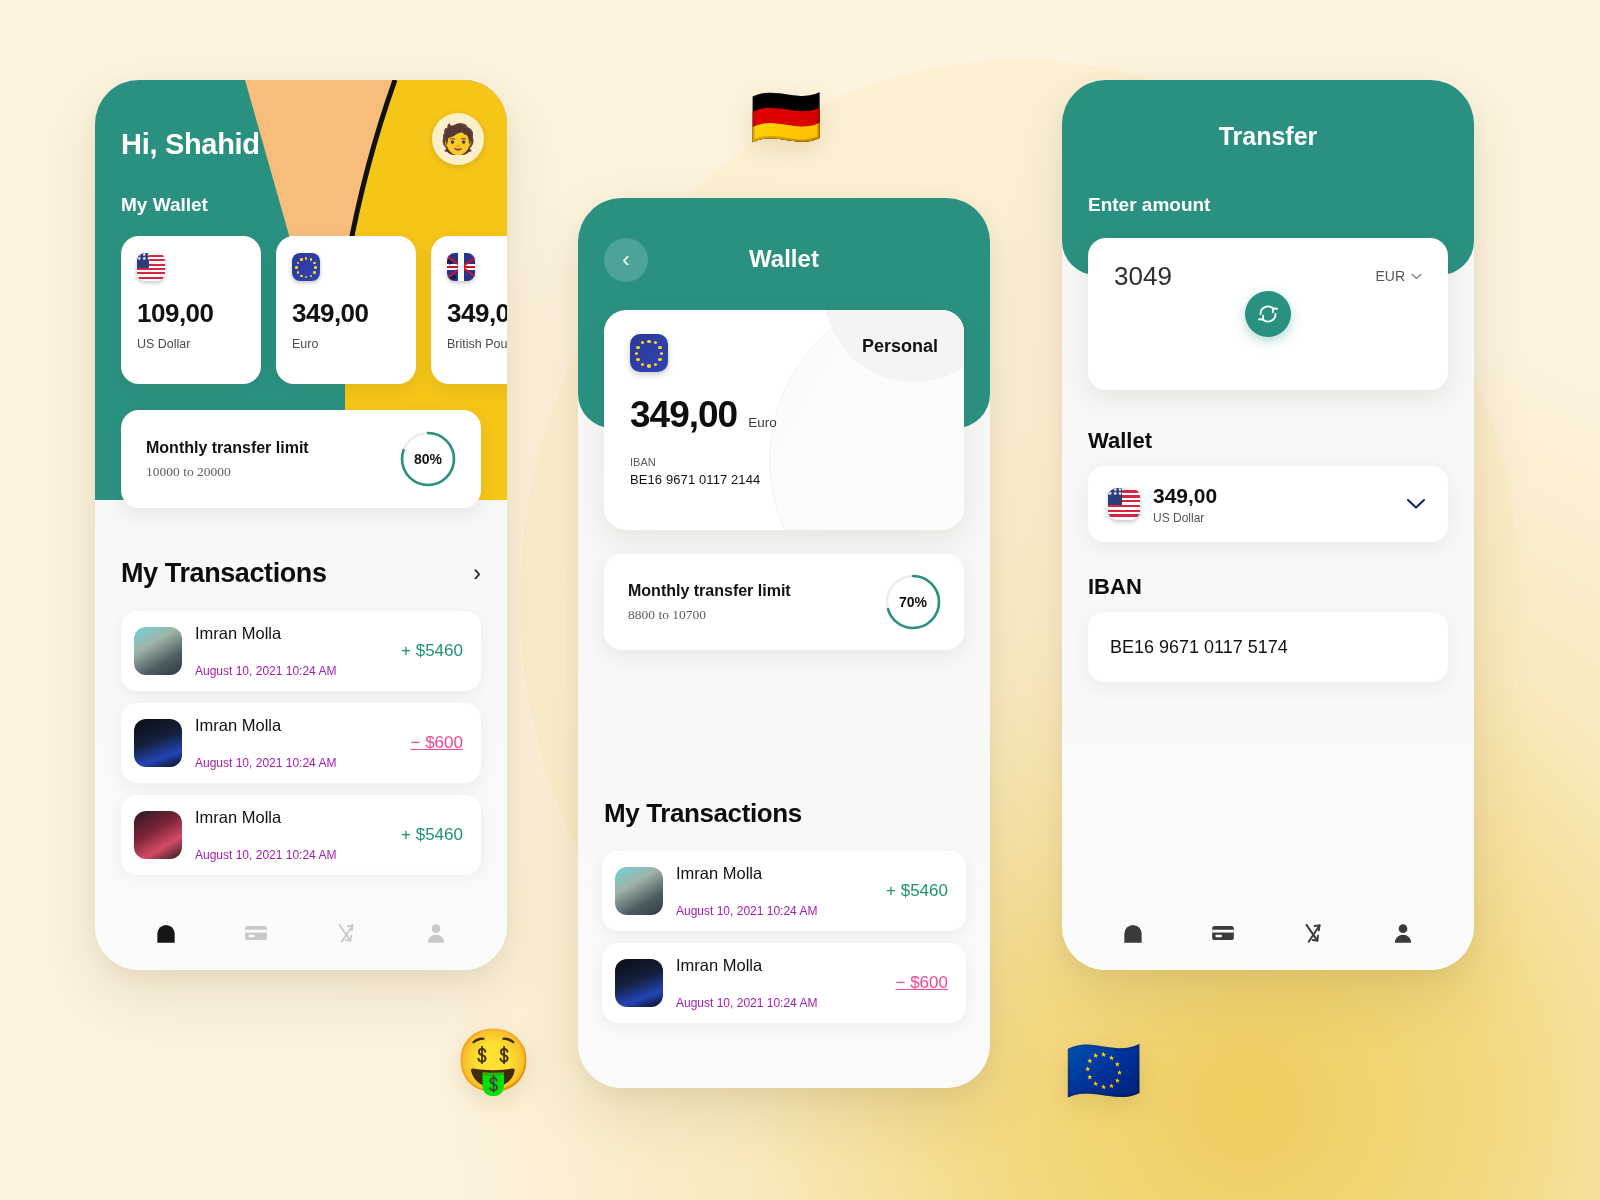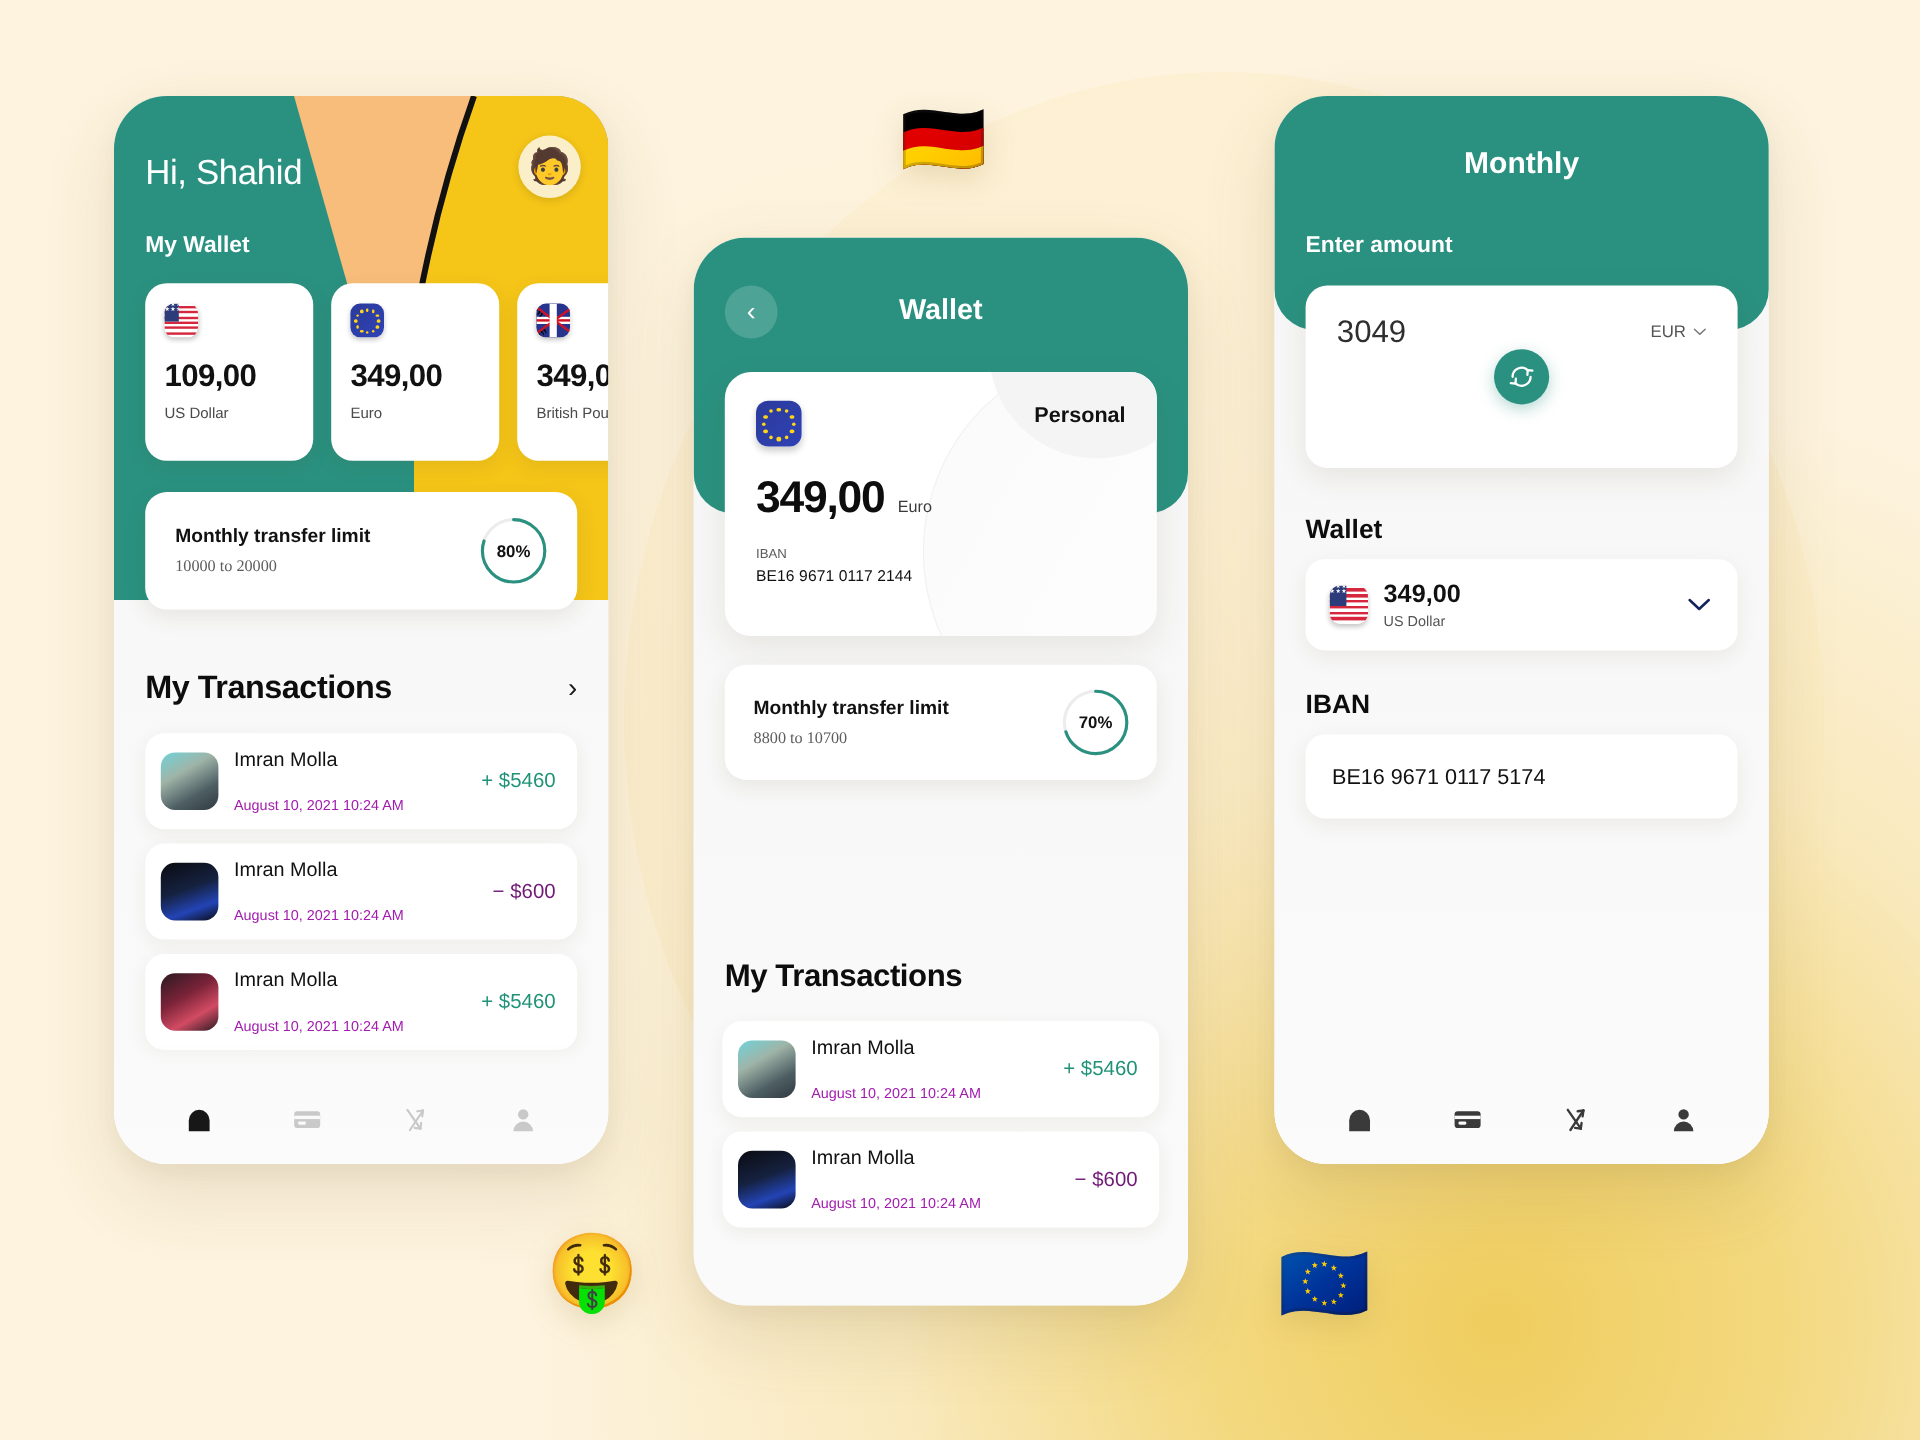--- a/index.html
+++ b/index.html
@@ -39,21 +39,21 @@
   .screen { position: relative; width: 100%; height: 100%; background: linear-gradient(#f6f6f6, #fafafa); }
 
   
   .home-header { position: absolute; left:0; top:0; width: 412px; height: 420px; overflow: hidden; }
   .hh-teal  { position: absolute; inset: 0; background: #2a9180; }
   .hh-peach { position: absolute; left: 0; top: 0; width: 412px; height: 420px; }
   .hh-yellow{ position: absolute; left: 0; top: 0; width: 412px; height: 420px; }
 
   .hi-text {
     position: absolute; left: 26px; top: 48px;
-    font-size: 29px; font-weight: normal; color: #fff; letter-spacing: -.3px;
+    font-size: 29px; font-weight: bold; color: #fff; letter-spacing: -.3px;
   }
   .mywallet-text {
     position: absolute; left: 26px; top: 114px;
     font-size: 19px; font-weight: bold; color: #fff;
   }
   .avatar {
     position: absolute; left: 337px; top: 33px; width: 52px; height: 52px;
     border-radius: 50%; background: #fbefc9;
     display: flex; align-items: center; justify-content: center;
     font-size: 29px; line-height: 1;
@@ -122,21 +122,21 @@
   }
   .tx-ava { width: 48px; height: 48px; border-radius: 12px; flex: 0 0 auto; }
   .ava1 { background: linear-gradient(150deg,#6fd3d8 0%,#9fb4a8 35%,#4d5e63 70%,#2f3a40 100%); }
   .ava2 { background: linear-gradient(160deg,#0b0c12 0%,#15213f 45%,#2344b5 75%,#0a0c14 100%); }
   .ava3 { background: linear-gradient(150deg,#2a1a22 0%,#7b2338 40%,#d14b63 70%,#2a1a22 100%); }
   .tx-mid { flex: 1 1 auto; min-width: 0; }
   .tx-name { font-size: 16.5px; color: #111; }
   .tx-date { font-size: 12px; color: #a21caf; margin-top: 21px; }
   .tx-amt { font-size: 17px; font-weight: 500; white-space: nowrap; }
   .amt-pos { color: #1f9277; }
-  .amt-neg { color: #701a75; }
+  .amt-neg { color: #ec4899; text-decoration: underline; }
 
   .tx-wrap-home { position: absolute; left: 26px; top: 478px; width: 360px; }
 
   
   .navbar {
     position: absolute; left: 0; bottom: 0; width: 100%; height: 74px;
     background: linear-gradient(#fafafa,#fbfbfb);
     display: flex; align-items: center; justify-content: space-around;
     padding: 0 26px;
   }
@@ -461,21 +461,21 @@
       </div>
     </div>
 
   </div>
 </div>
 
 <div class="phone" id="phone-transfer">
   <div class="screen">
 
     <div class="t-header"></div>
-    <div class="t-title">Monthly</div>
+    <div class="t-title">Transfer</div>
     <div class="t-sub">Enter amount</div>
 
     <div class="t-amount-card">
       <div class="t-amt-row">
         <div class="t-amt-val">3049</div>
         <div class="t-amt-cur">
           <span>EUR</span>
           <svg width="11" height="7" viewBox="0 0 11 7">
             <path d="M1 1.3 L5.5 5.5 L10 1.3" stroke="#777" stroke-width="1.2" fill="none" stroke-linecap="round"></path>
           </svg>

